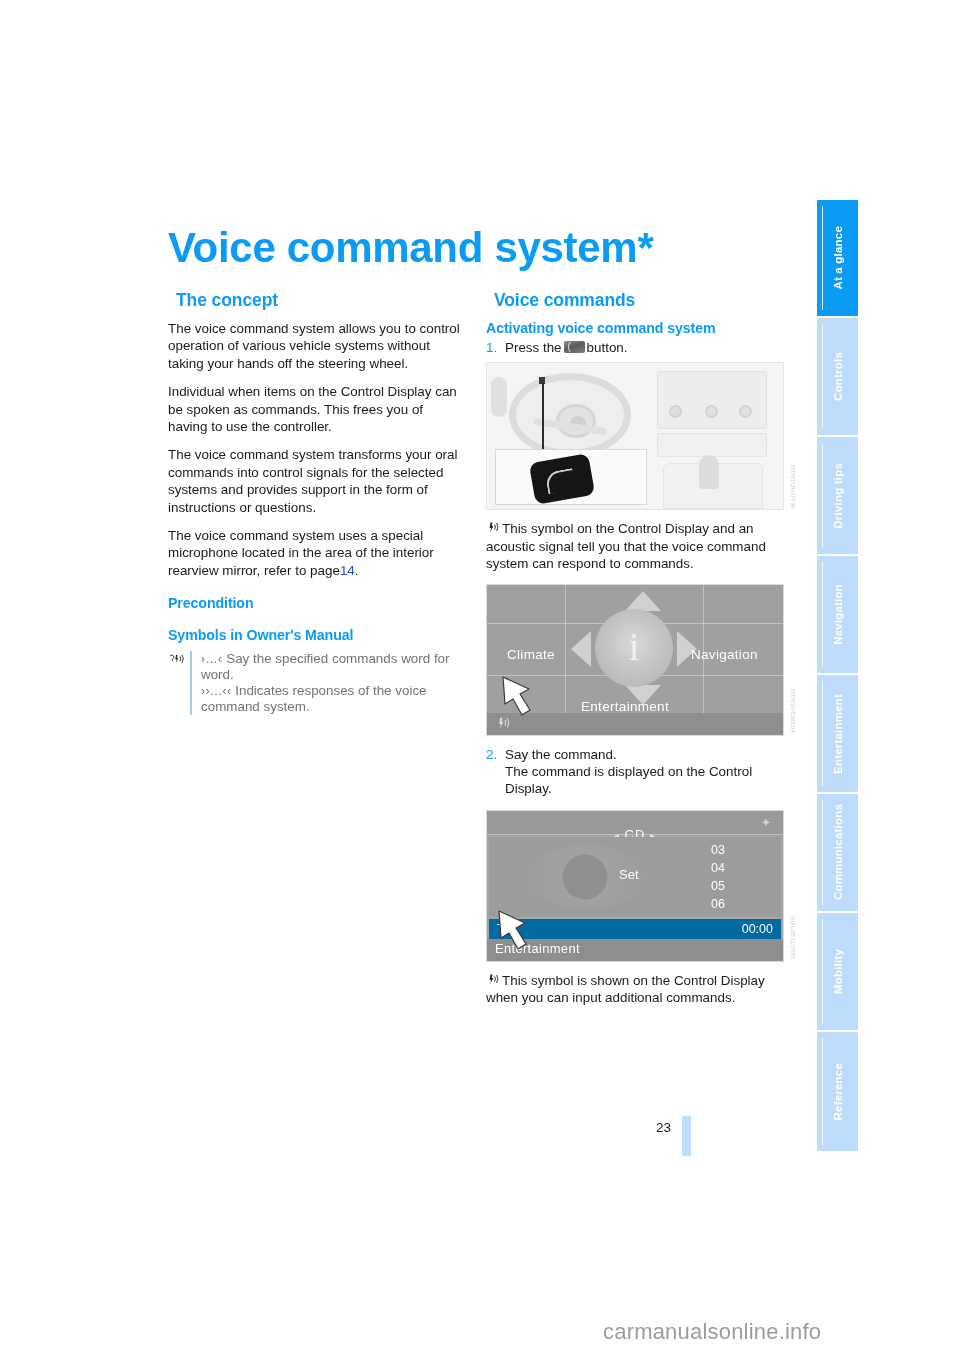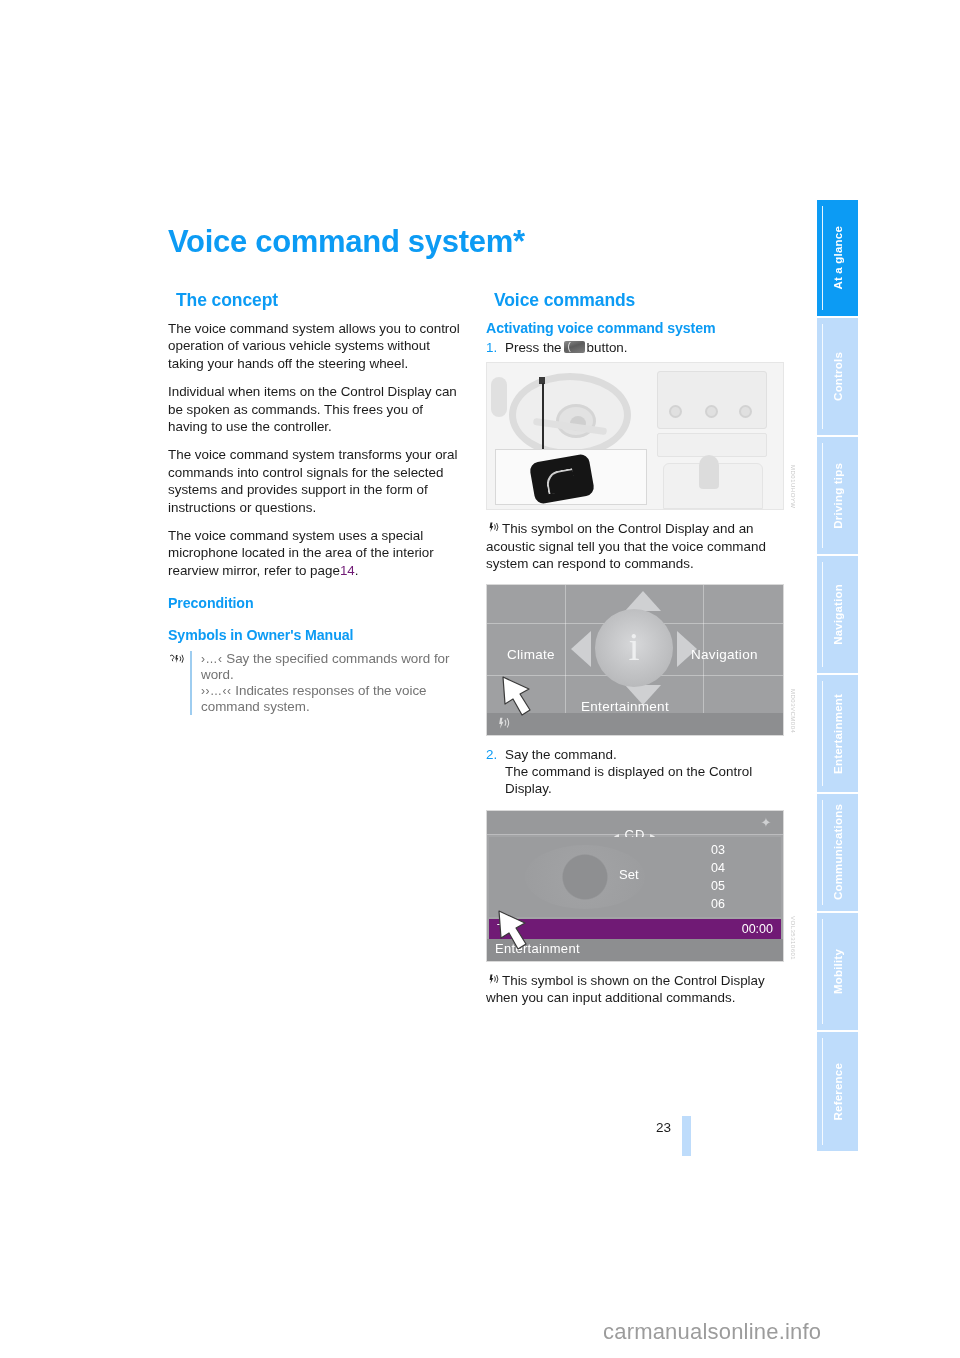--- a/index.html
+++ b/index.html
@@ -7,41 +7,41 @@
     width: 960px; height: 1358px;
     background: #ffffff;
     font-family: "Liberation Sans", sans-serif;
     overflow: hidden;
   }
   .page { position: relative; width: 960px; height: 1358px; background:#fff; }
 
   
   .doc-title {
     position: absolute; left: 168px; top: 224px;
-    font-size: 31px; font-weight: bold; color: #0c9bf4;
+    font-size: 42px; font-weight: bold; color: #0c9bf4;
     letter-spacing: -0.3px;
   }
 
   
   .col-left  { position: absolute; left: 168px; top: 290px; width: 294px; }
   .col-right { position: absolute; left: 486px; top: 290px; width: 298px; }
 
   h2.sec {
     font-size: 17.5px; font-weight: bold; color: #0c9bf4;
     margin-bottom: 9px; letter-spacing: -0.1px; margin-left: 8px;
   }
   h3.sub {
     font-size: 14.2px; font-weight: bold; color: #0c9bf4;
     margin-bottom: 3px; margin-top: 16px; letter-spacing: -0.1px;
   }
   p.body {
     font-size: 13.4px; line-height: 17.4px; color: #1b1b1b;
     margin-bottom: 11px;
   }
-  .pageref { color: #701a75; }
+  .pageref { color: #1d4ed8; }
 
   
   .step { display: flex; font-size: 13.4px; line-height: 17.4px; color:#1b1b1b; margin-bottom: 6px; }
   .step-num { color: #0c9bf4; width: 19px; flex: none; }
   .step-txt { flex: 1; }
 
   .inline-btn {
     display: inline-block; width: 21px; height: 12px;
     background: linear-gradient(160deg,#8d8d8d 0%,#5c5c5c 45%,#7e7e7e 100%);
     border-radius: 2px; vertical-align: -1px; position: relative;
@@ -196,21 +196,21 @@
     color:#cfd0d2; font-size:13px; text-align:center;
   }
   .cd-body { position:absolute; left:2px; right:2px; top:26px; height:80px; background:#9b9c9e; }
   .cd-disc {
     position:absolute; left:36px; top:8px; width:120px; height:64px;
     border-radius:50%;
     background: radial-gradient(circle at 50% 50%, #8e8f91 0%, #8e8f91 32%, #a0a1a3 34%, #9b9c9e 100%);
   }
   .cd-set { position:absolute; left:130px; top:30px; color:#fff; font-size:13px; }
   .cd-tracks { position:absolute; right:56px; top:4px; text-align:right; color:#fff; font-size:12.5px; line-height:18px; }
-  .cd-trackband { position:absolute; left:2px; right:2px; top:108px; height:22px; background:#701a75; }
+  .cd-trackband { position:absolute; left:2px; right:2px; top:108px; height:22px; background:#0369a1; }
   .cd-tr { position:absolute; left:8px; top:3px; color:#fff; font-size:12.5px; }
   .cd-time { position:absolute; right:8px; top:3px; color:#fff; font-size:12.5px; }
   .cd-bottom { position:absolute; left:0; right:0; bottom:0; height:22px; background:#8d8e90; }
   .cd-bottom span { position:absolute; left:8px; top:2px; color:#fff; font-size:13px; letter-spacing:0.3px; }
 
   
   .sidebar { position:absolute; left:817px; top:200px; width:41px; }
   .tab {
     width:41px; position:relative; background:#bedcfb;
     display:flex; align-items:center; justify-content:center;

